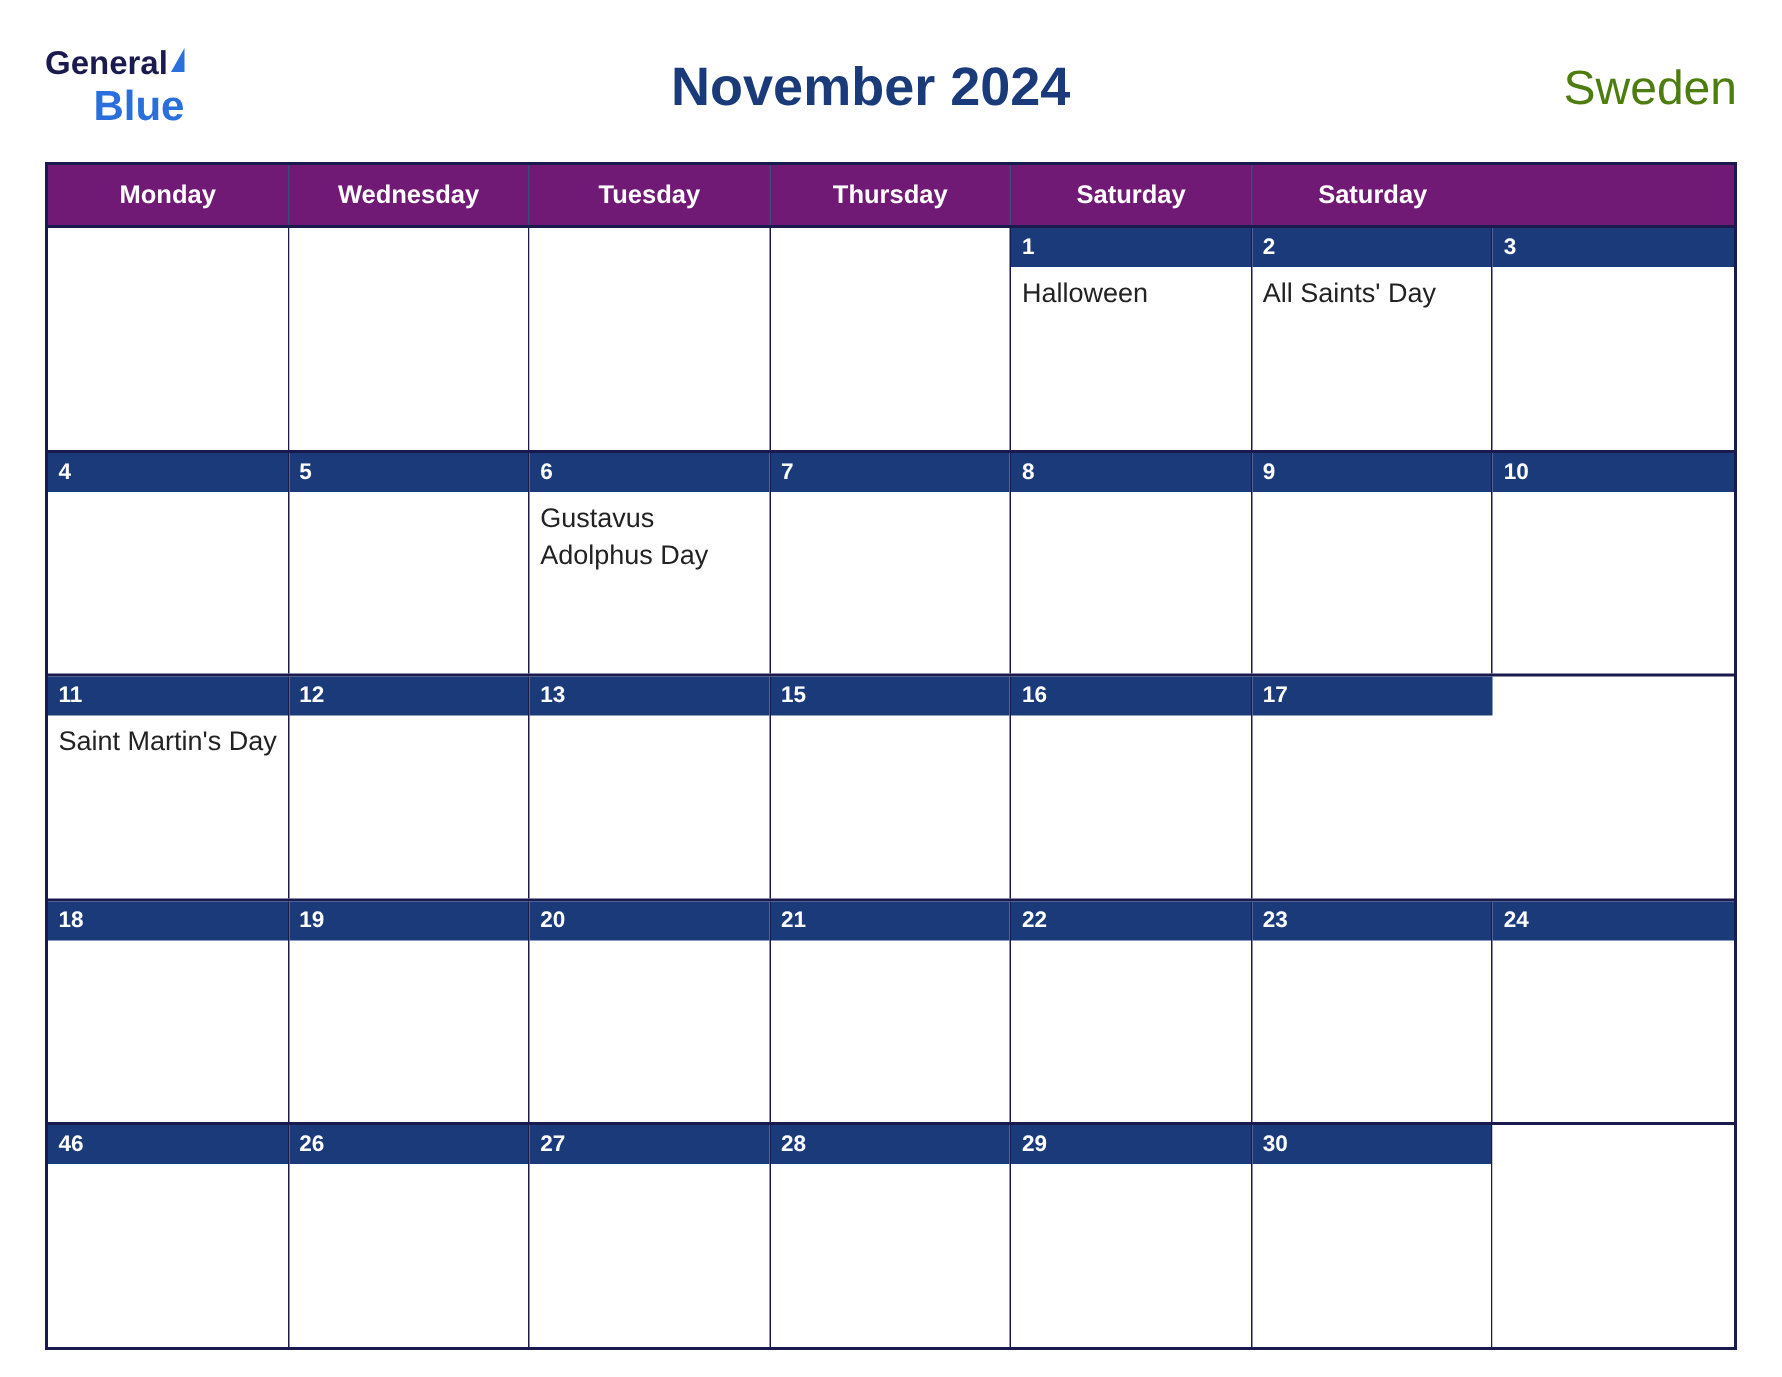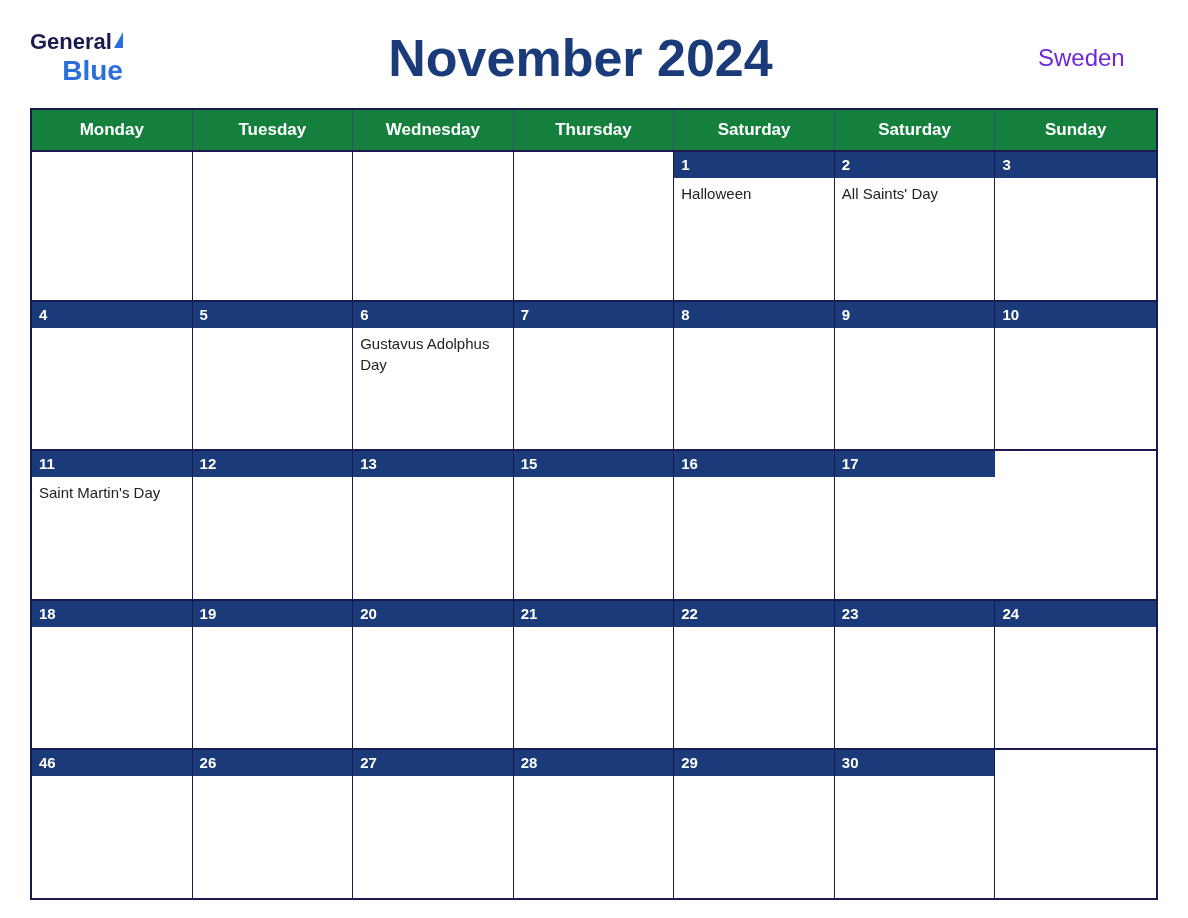--- a/index.html
+++ b/index.html
@@ -43,40 +43,41 @@
     .logo-line1 {
       display: flex;
       align-items: center;
     }
     .logo-line2 {
       color: #2a6fdb;
       font-size: 28px;
       font-weight: bold;
     }
     .title {
-      font-size: 52px;
+      font-size: 36px;
       font-weight: bold;
       color: #1a3a7a;
       text-align: center;
     }
     .country {
-      font-size: 24px;
-      color: #6d28d9;
+      font-size: 32px;
+      color: #4d7c0f;
+      text-align: right;
       min-width: 120px;
     }
     .calendar {
       border: 2px solid #1a1a4e;
       flex: 1;
       display: flex;
       flex-direction: column;
     }
     .day-headers {
       display: grid;
       grid-template-columns: repeat(7, 1fr);
-      background: #15803d;
+      background: #701a75;
     }
     .day-header {
       color: #fff;
       font-size: 17px;
       font-weight: bold;
       text-align: center;
       padding: 10px 4px;
       border-right: 1px solid #3a4a7a;
     }
     .day-header:last-child { border-right: none; }
@@ -103,21 +104,21 @@
       color: #fff;
       font-size: 15px;
       font-weight: bold;
       padding: 4px 7px;
       min-height: 26px;
     }
     .day-number.empty {
       background: #1a3a7a;
     }
     .day-event {
-      font-size: 15px;
+      font-size: 18px;
       color: #222;
       padding: 5px 7px 3px 7px;
       line-height: 1.4;
     }
     .day-cell.no-date {
       background: #fff;
     }
     .day-cell.no-date .day-number {
       background: #1a3a7a;
       visibility: hidden;
@@ -136,26 +137,25 @@
       </div>
       <div class="logo-line2">Blue</div>
     </div>
     <div class="title">November 2024</div>
     <div class="country">Sweden</div>
   </div>
 
   <div class="calendar">
     <div class="day-headers">
       <div class="day-header">Monday</div>
+      <div class="day-header">Wednesday</div>
       <div class="day-header">Tuesday</div>
-      <div class="day-header">Wednesday</div>
       <div class="day-header">Thursday</div>
       <div class="day-header">Saturday</div>
       <div class="day-header">Saturday</div>
-      <div class="day-header">Sunday</div>
     </div>
     <div class="weeks">
 
       <div class="week-row">
         <div class="day-cell no-date">
           <div class="day-number empty">&nbsp;</div>
         </div>
         <div class="day-cell no-date">
           <div class="day-number empty">&nbsp;</div>
         </div>

